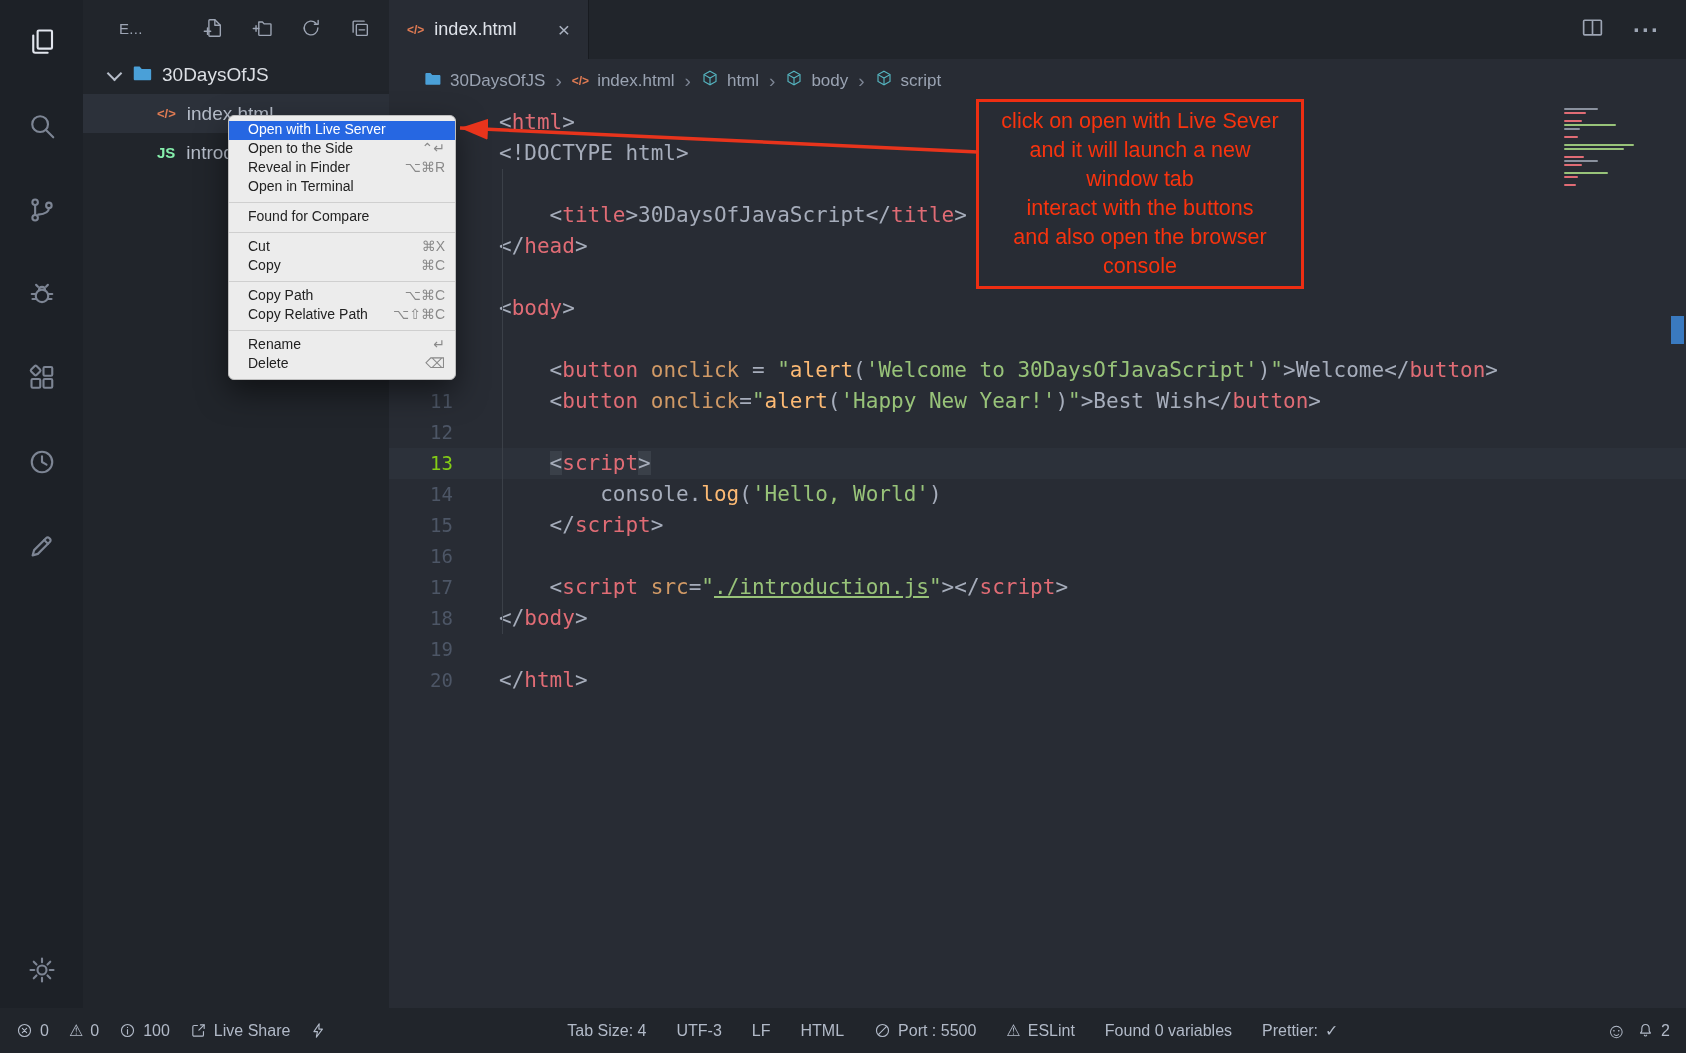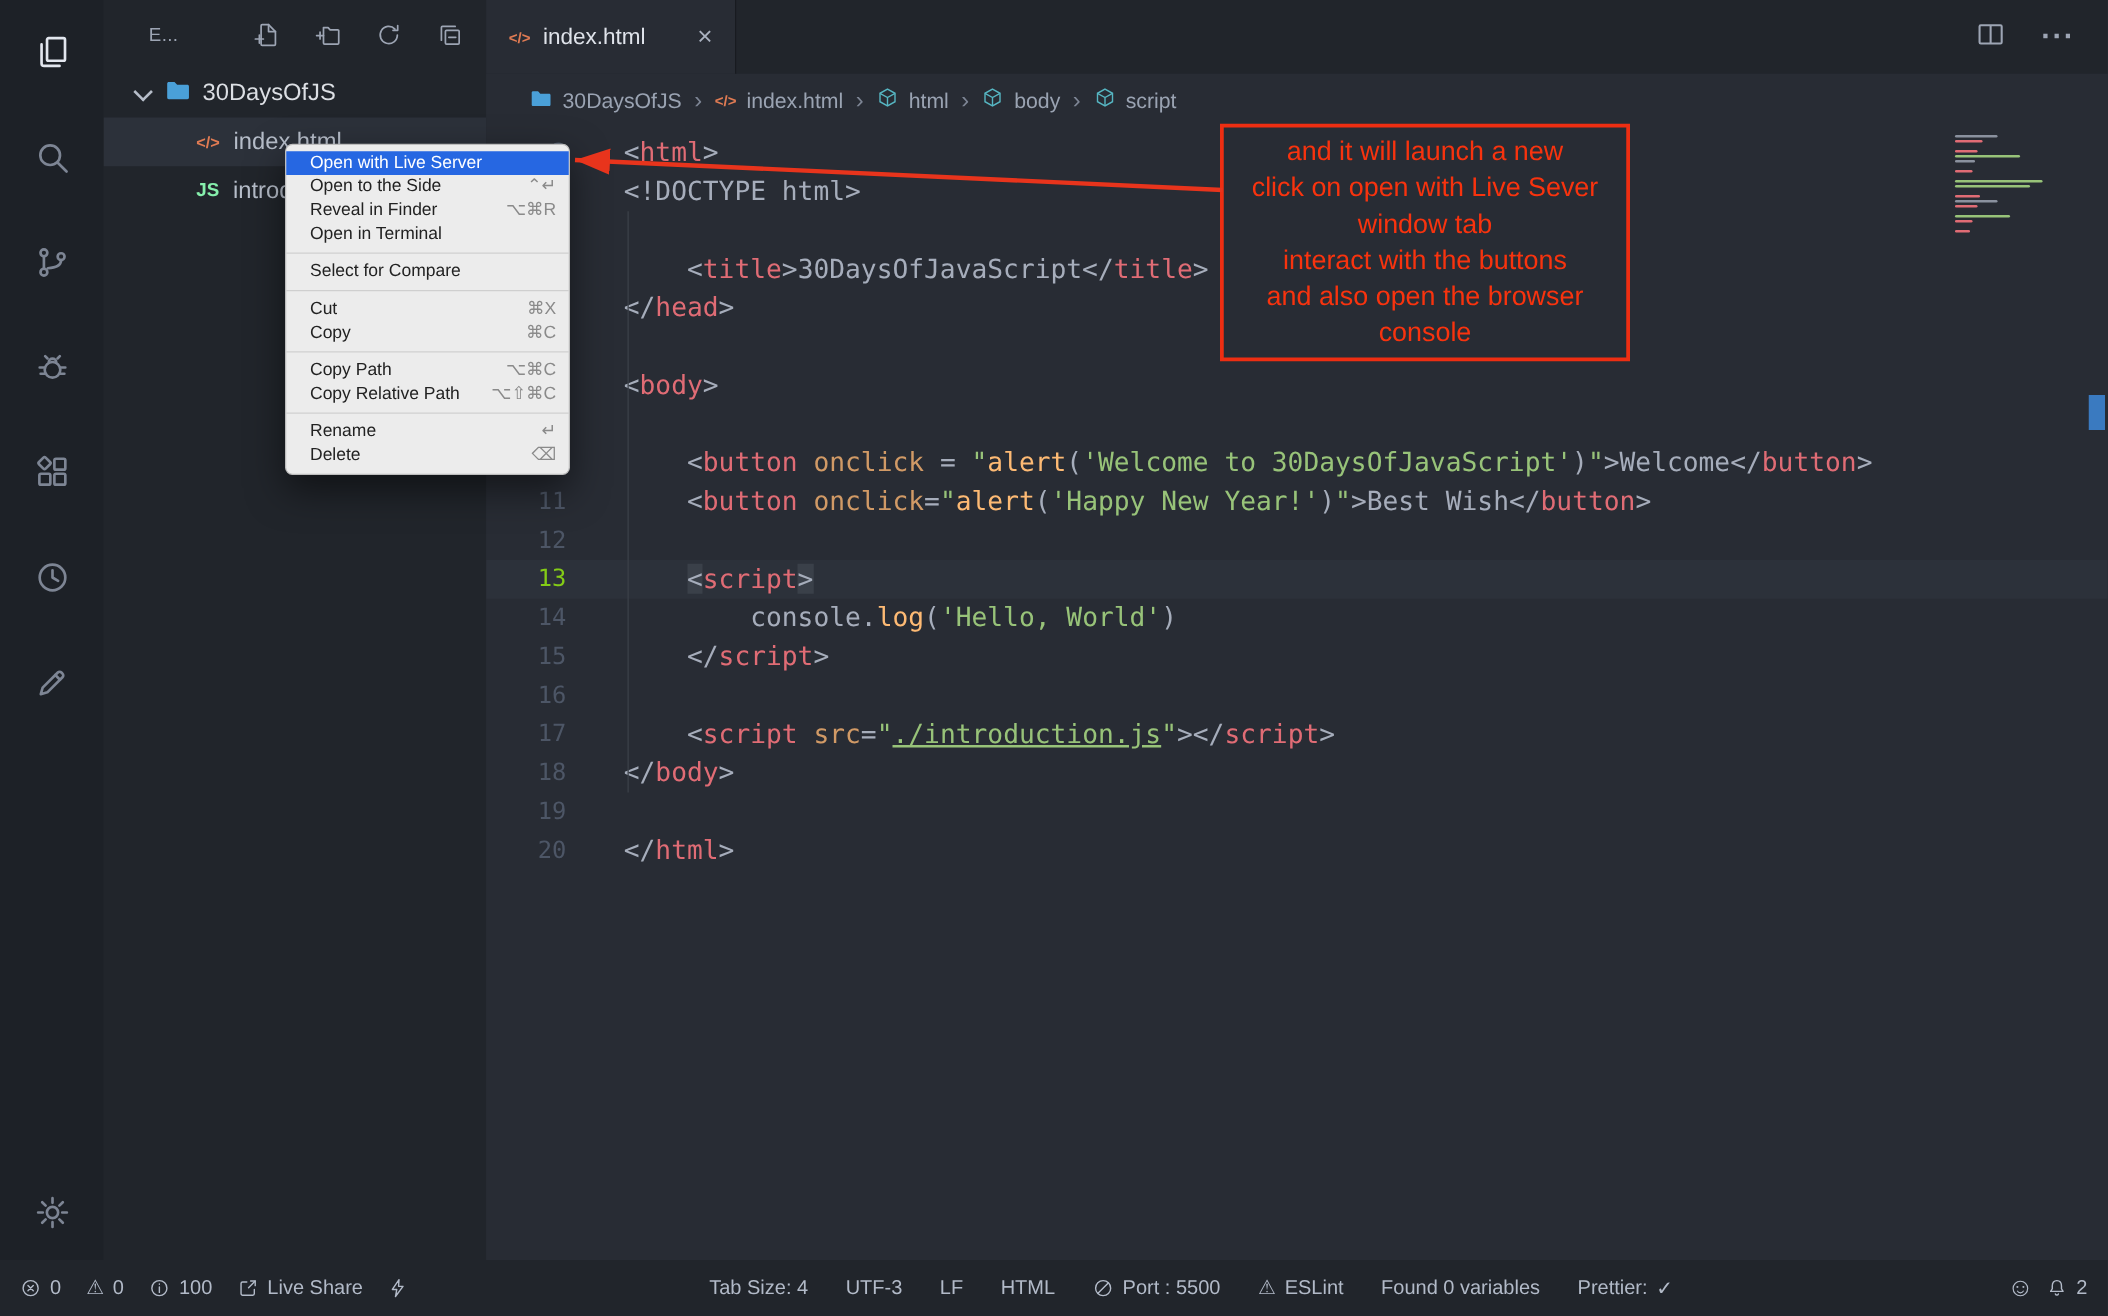--- a/index.html
+++ b/index.html
@@ -329,21 +329,21 @@
       <div class="menu-item">
         <span class="menu-label">Reveal in Finder</span>
         <span class="menu-shortcut">⌥⌘R</span>
       </div>
       <div class="menu-item">
         <span class="menu-label">Open in Terminal</span>
         <span class="menu-shortcut"></span>
       </div>
       <div class="menu-sep"></div>
       <div class="menu-item">
-        <span class="menu-label">Select for Compare</span>
+        <span class="menu-label">Found for Compare</span>
         <span class="menu-shortcut"></span>
       </div>
       <div class="menu-sep"></div>
       <div class="menu-item">
         <span class="menu-label">Cut</span>
         <span class="menu-shortcut">⌘X</span>
       </div>
       <div class="menu-item">
         <span class="menu-label">Copy</span>
         <span class="menu-shortcut">⌘C</span>
@@ -363,22 +363,22 @@
         <span class="menu-shortcut">↵</span>
       </div>
       <div class="menu-item">
         <span class="menu-label">Delete</span>
         <span class="menu-shortcut">⌫</span>
       </div>
     </div>
 
   <div class="annotation">
     <div>
+        <div>click on open with Live Sever</div>
         <div>and it will launch a new</div>
-        <div>click on open with Live Sever</div>
         <div>window tab</div>
         <div>interact with the buttons</div>
         <div>and also open the browser</div>
         <div>console</div>
       </div>
   </div>
 
   <svg class="arrow-overlay" width="1686" height="1053" viewBox="0 0 1686 1053">
     <defs>
       <marker id="ah" markerWidth="10" markerHeight="8" refX="8" refY="3" orient="auto" markerUnits="strokeWidth">

